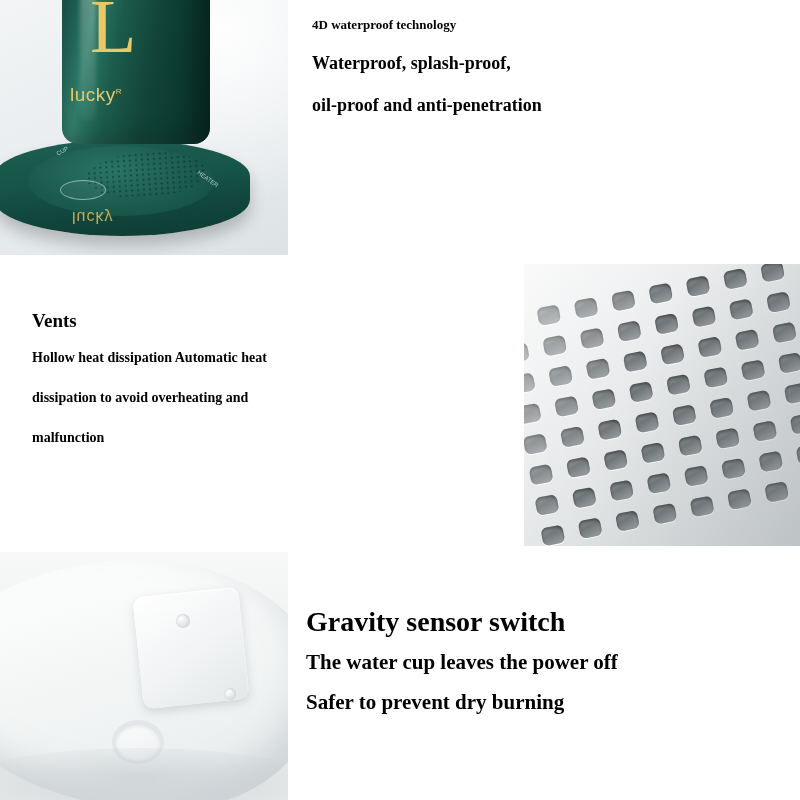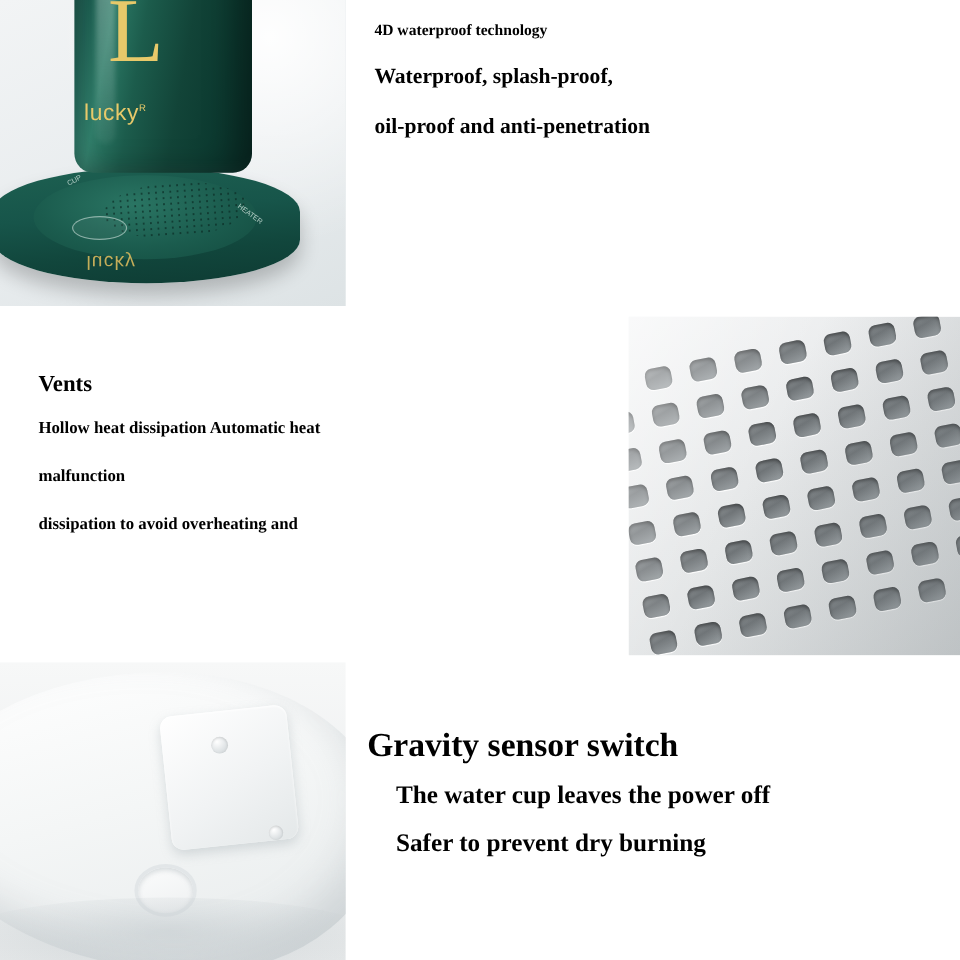--- a/index.html
+++ b/index.html
@@ -278,21 +278,21 @@
   #block-waterproof { left: 312px; top: 8px; width: 480px; }
   #block-waterproof .t-head { font-size: 13px; line-height: 34px; }
   #block-waterproof .t-body { font-size: 18px; line-height: 42px; }
 
   #block-vents { left: 32px; top: 304px; width: 470px; }
   #block-vents .t-head { font-size: 19px; line-height: 34px; }
   #block-vents .t-body { font-size: 14px; line-height: 40px; }
 
   #block-gravity { left: 306px; top: 602px; width: 470px; }
   #block-gravity .t-head { font-size: 28px; line-height: 40px; }
-  #block-gravity .t-body { font-size: 21px; line-height: 40px; margin-left: 24px; }
+  #block-gravity .t-body { font-size: 21px; line-height: 40px; }
 </style>
 </head>
 <body>
 
 <div class="page">
 
   <div class="panel-photo-1">
     <div class="photo1-bg"></div>
     <div class="base-rim"></div>
     <div class="base"></div>
@@ -312,22 +312,22 @@
 
   <div class="text-block" id="block-waterproof">
     <div class="t-line t-head">4D waterproof technology</div>
     <div class="t-line t-body">Waterproof, splash-proof,</div>
     <div class="t-line t-body">oil-proof and anti-penetration</div>
   </div>
 
   <div class="text-block" id="block-vents">
     <div class="t-line t-head">Vents</div>
     <div class="t-line t-body">Hollow heat dissipation Automatic heat</div>
+    <div class="t-line t-body">dissipation to avoid overheating and</div>
     <div class="t-line t-body">malfunction</div>
-    <div class="t-line t-body">dissipation to avoid overheating and</div>
   </div>
 
   <div class="panel-photo-2">
     <div class="vent-holes">
       <div class="vent-row">
         <div class="vent-hole"></div>
         <div class="vent-hole"></div>
         <div class="vent-hole"></div>
         <div class="vent-hole"></div>
         <div class="vent-hole"></div>

